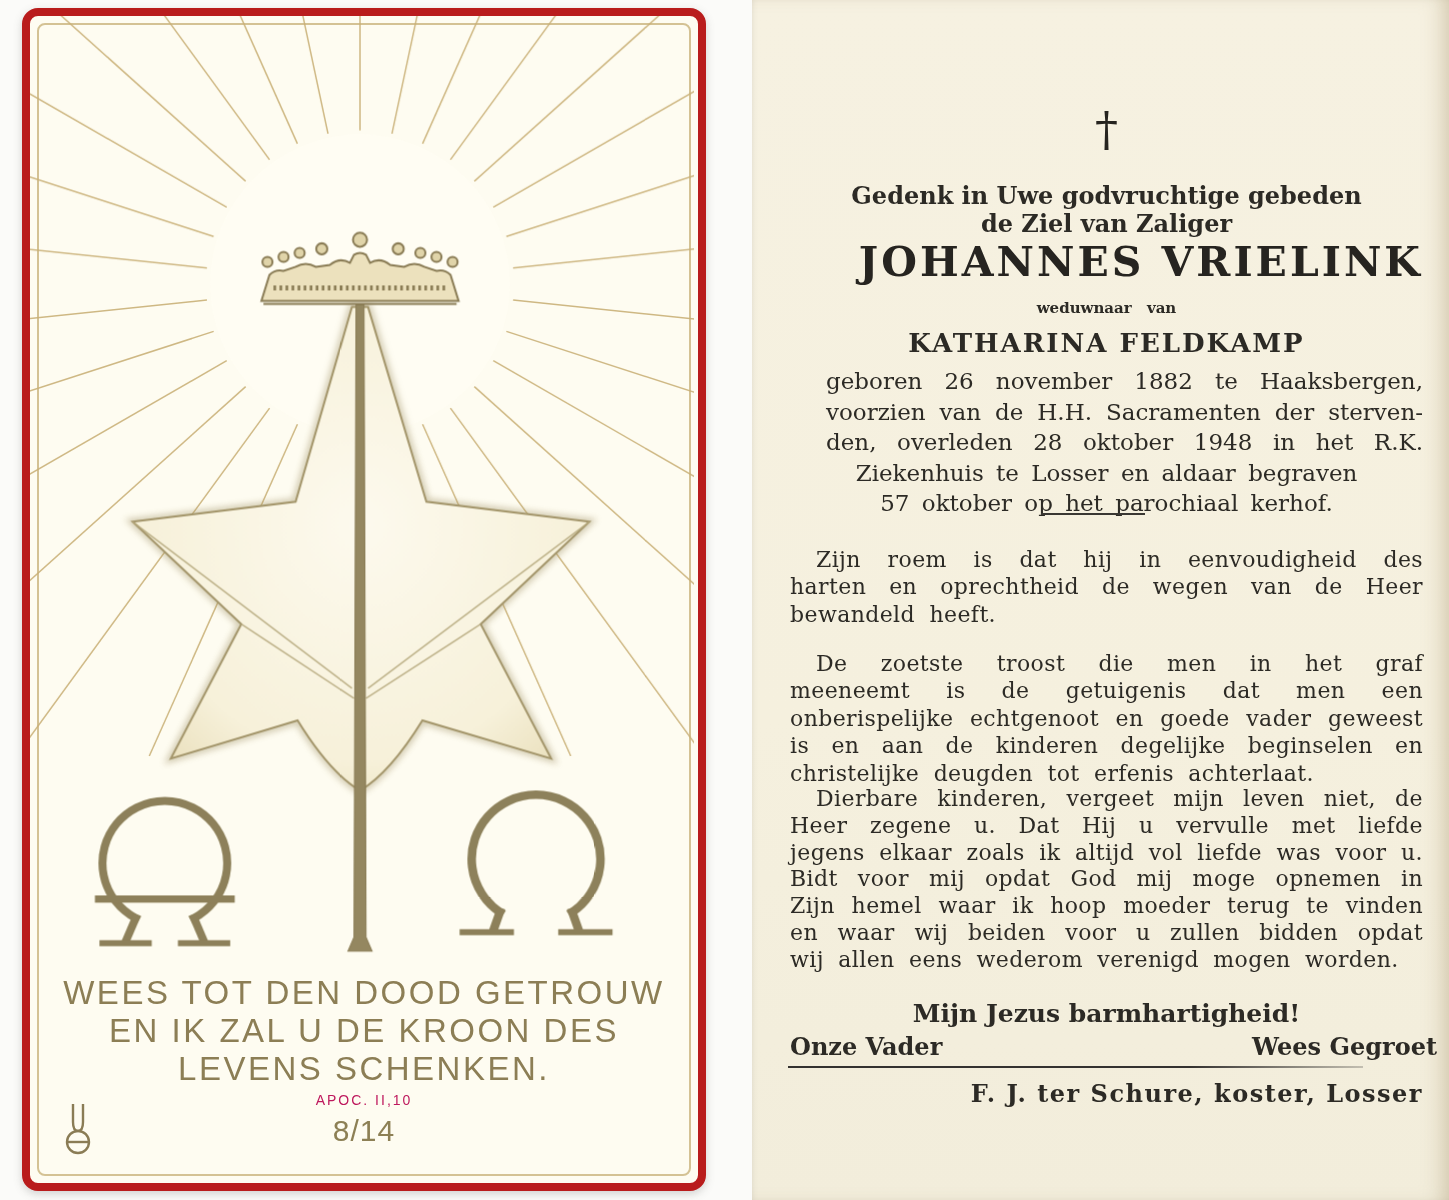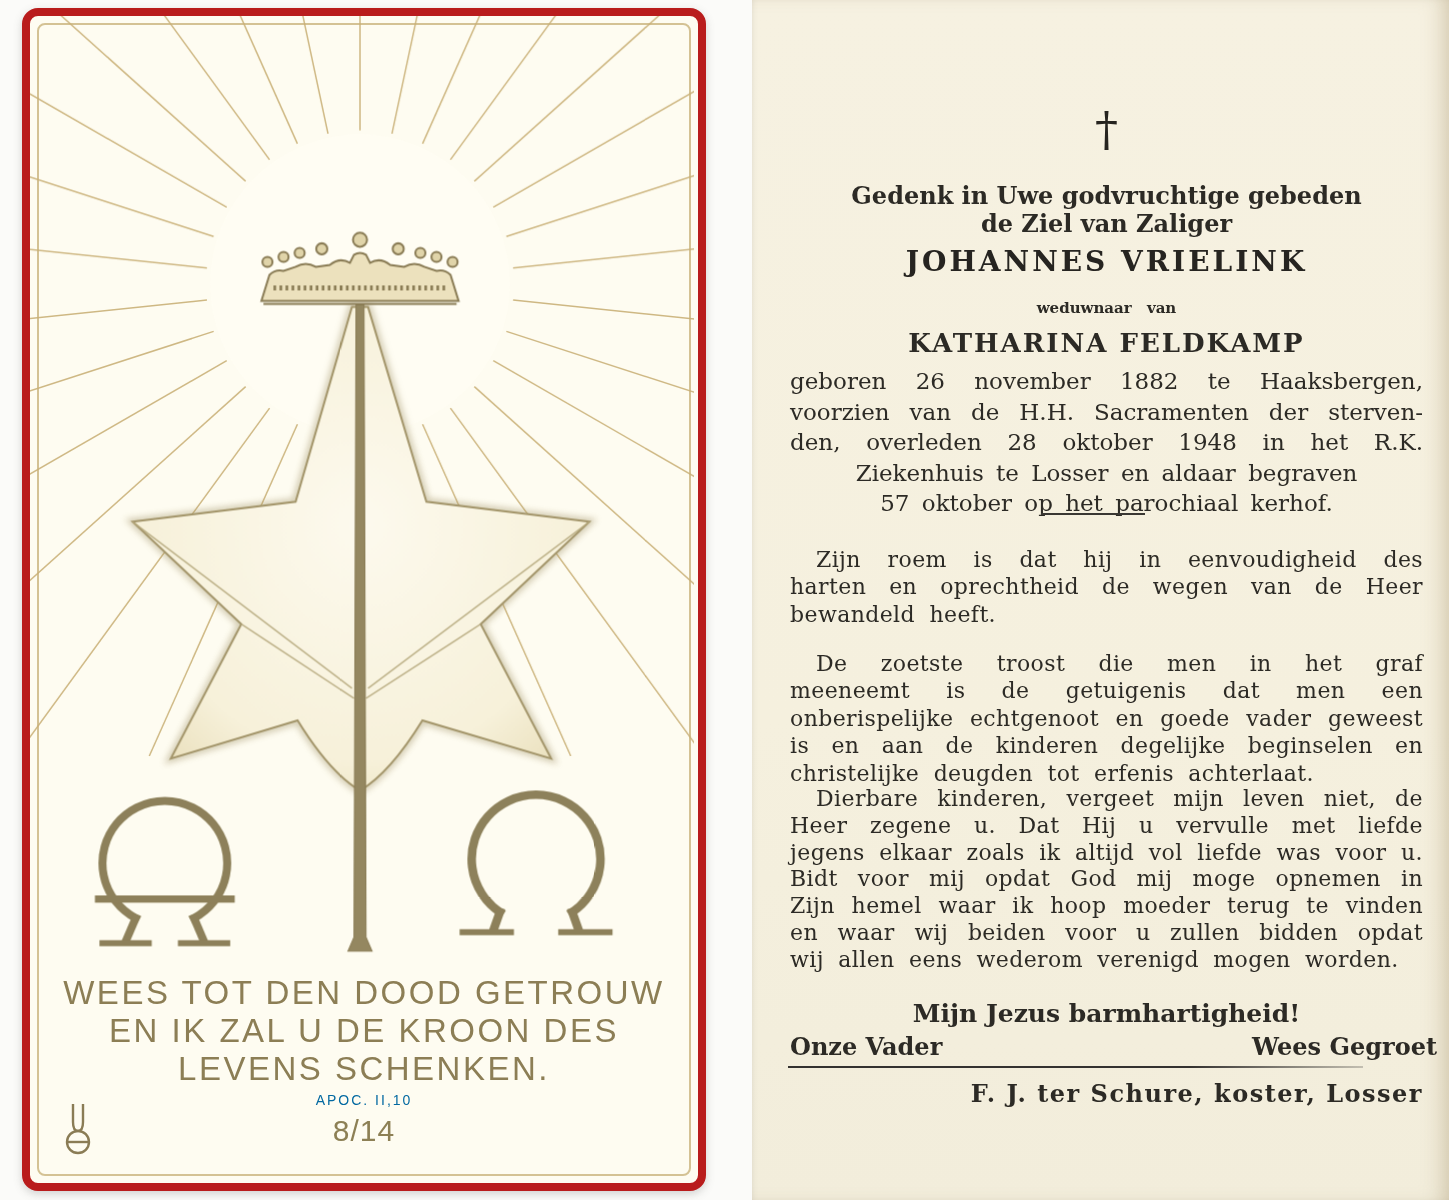--- a/index.html
+++ b/index.html
@@ -20,21 +20,21 @@
     position:absolute;inset:7px;border:2px solid #d4c294;border-radius:8px;
     pointer-events:none;
   }
   .art{position:absolute;left:0;top:0;width:664px;height:1163px;}
   .quote{
     position:absolute;left:0;right:0;top:958px;text-align:center;
     font-family:"Liberation Sans", sans-serif;color:#8c7e55;
     font-size:33px;line-height:38px;letter-spacing:2.5px;font-weight:400;
   }
   .quote .apoc{
-    font-size:14px;letter-spacing:2px;line-height:18px;margin-top:3px;color:#0369a1;
+    font-size:14px;letter-spacing:2px;line-height:18px;margin-top:3px;color:#be185d;
   }
   .edition{
     position:absolute;left:0;right:0;top:1098px;text-align:center;
     font-family:"Liberation Sans", sans-serif;font-size:30px;color:#8d8055;
     letter-spacing:1px;
   }
   .monogram{position:absolute;left:30px;top:1086px;width:36px;height:58px;}
 
   
   .right-card{
@@ -43,27 +43,27 @@
     box-shadow:inset -16px 0 22px -12px rgba(160,140,100,.45),
                inset 3px 0 6px -3px rgba(0,0,0,.10);
     color:#2c2a25;
   }
   .right-card > div, .right-card > p{position:absolute;left:38px;right:26px;margin:0;}
   .cross{top:104px;text-align:center;font-size:46px;line-height:50px;color:#26241f;}
   .intro{text-align:center;font-weight:bold;font-size:24px;line-height:27px;}
   .intro.l1{top:182px;}
   .intro.l2{top:210px;}
   .name{
-    top:240px;text-align:center;font-weight:bold;font-size:28px;line-height:44px;
+    top:240px;text-align:right;font-weight:bold;font-size:41px;line-height:44px;
     letter-spacing:3px;color:#262420;
   }
   .relation{top:299px;text-align:center;font-weight:bold;font-size:15px;word-spacing:10px;}
   .spouse{top:328px;text-align:center;font-weight:bold;font-size:26px;letter-spacing:2px;}
   .dates{top:366px;font-size:23px;line-height:30.5px;word-spacing:5px;}
-  .dates .just{text-align:justify;text-align-last:justify;}
+  .dates .just{text-align:justify;text-align-last:justify;margin-left:36px;}
   .dates .cent{text-align:center;}
   .divider{background:#3a3833;height:2px;}
   .divider.short{top:513px;left:calc(50% - 60px);right:auto;width:104px;}
   .divider.long{
     top:1066px;left:36px;right:86px;
     background:linear-gradient(90deg,#343230 0%,#343230 70%,rgba(52,50,48,.25) 100%);
   }
   .para{
     font-size:22px;line-height:27.4px;text-align:justify;text-indent:26px;
     word-spacing:7px;letter-spacing:.4px;

